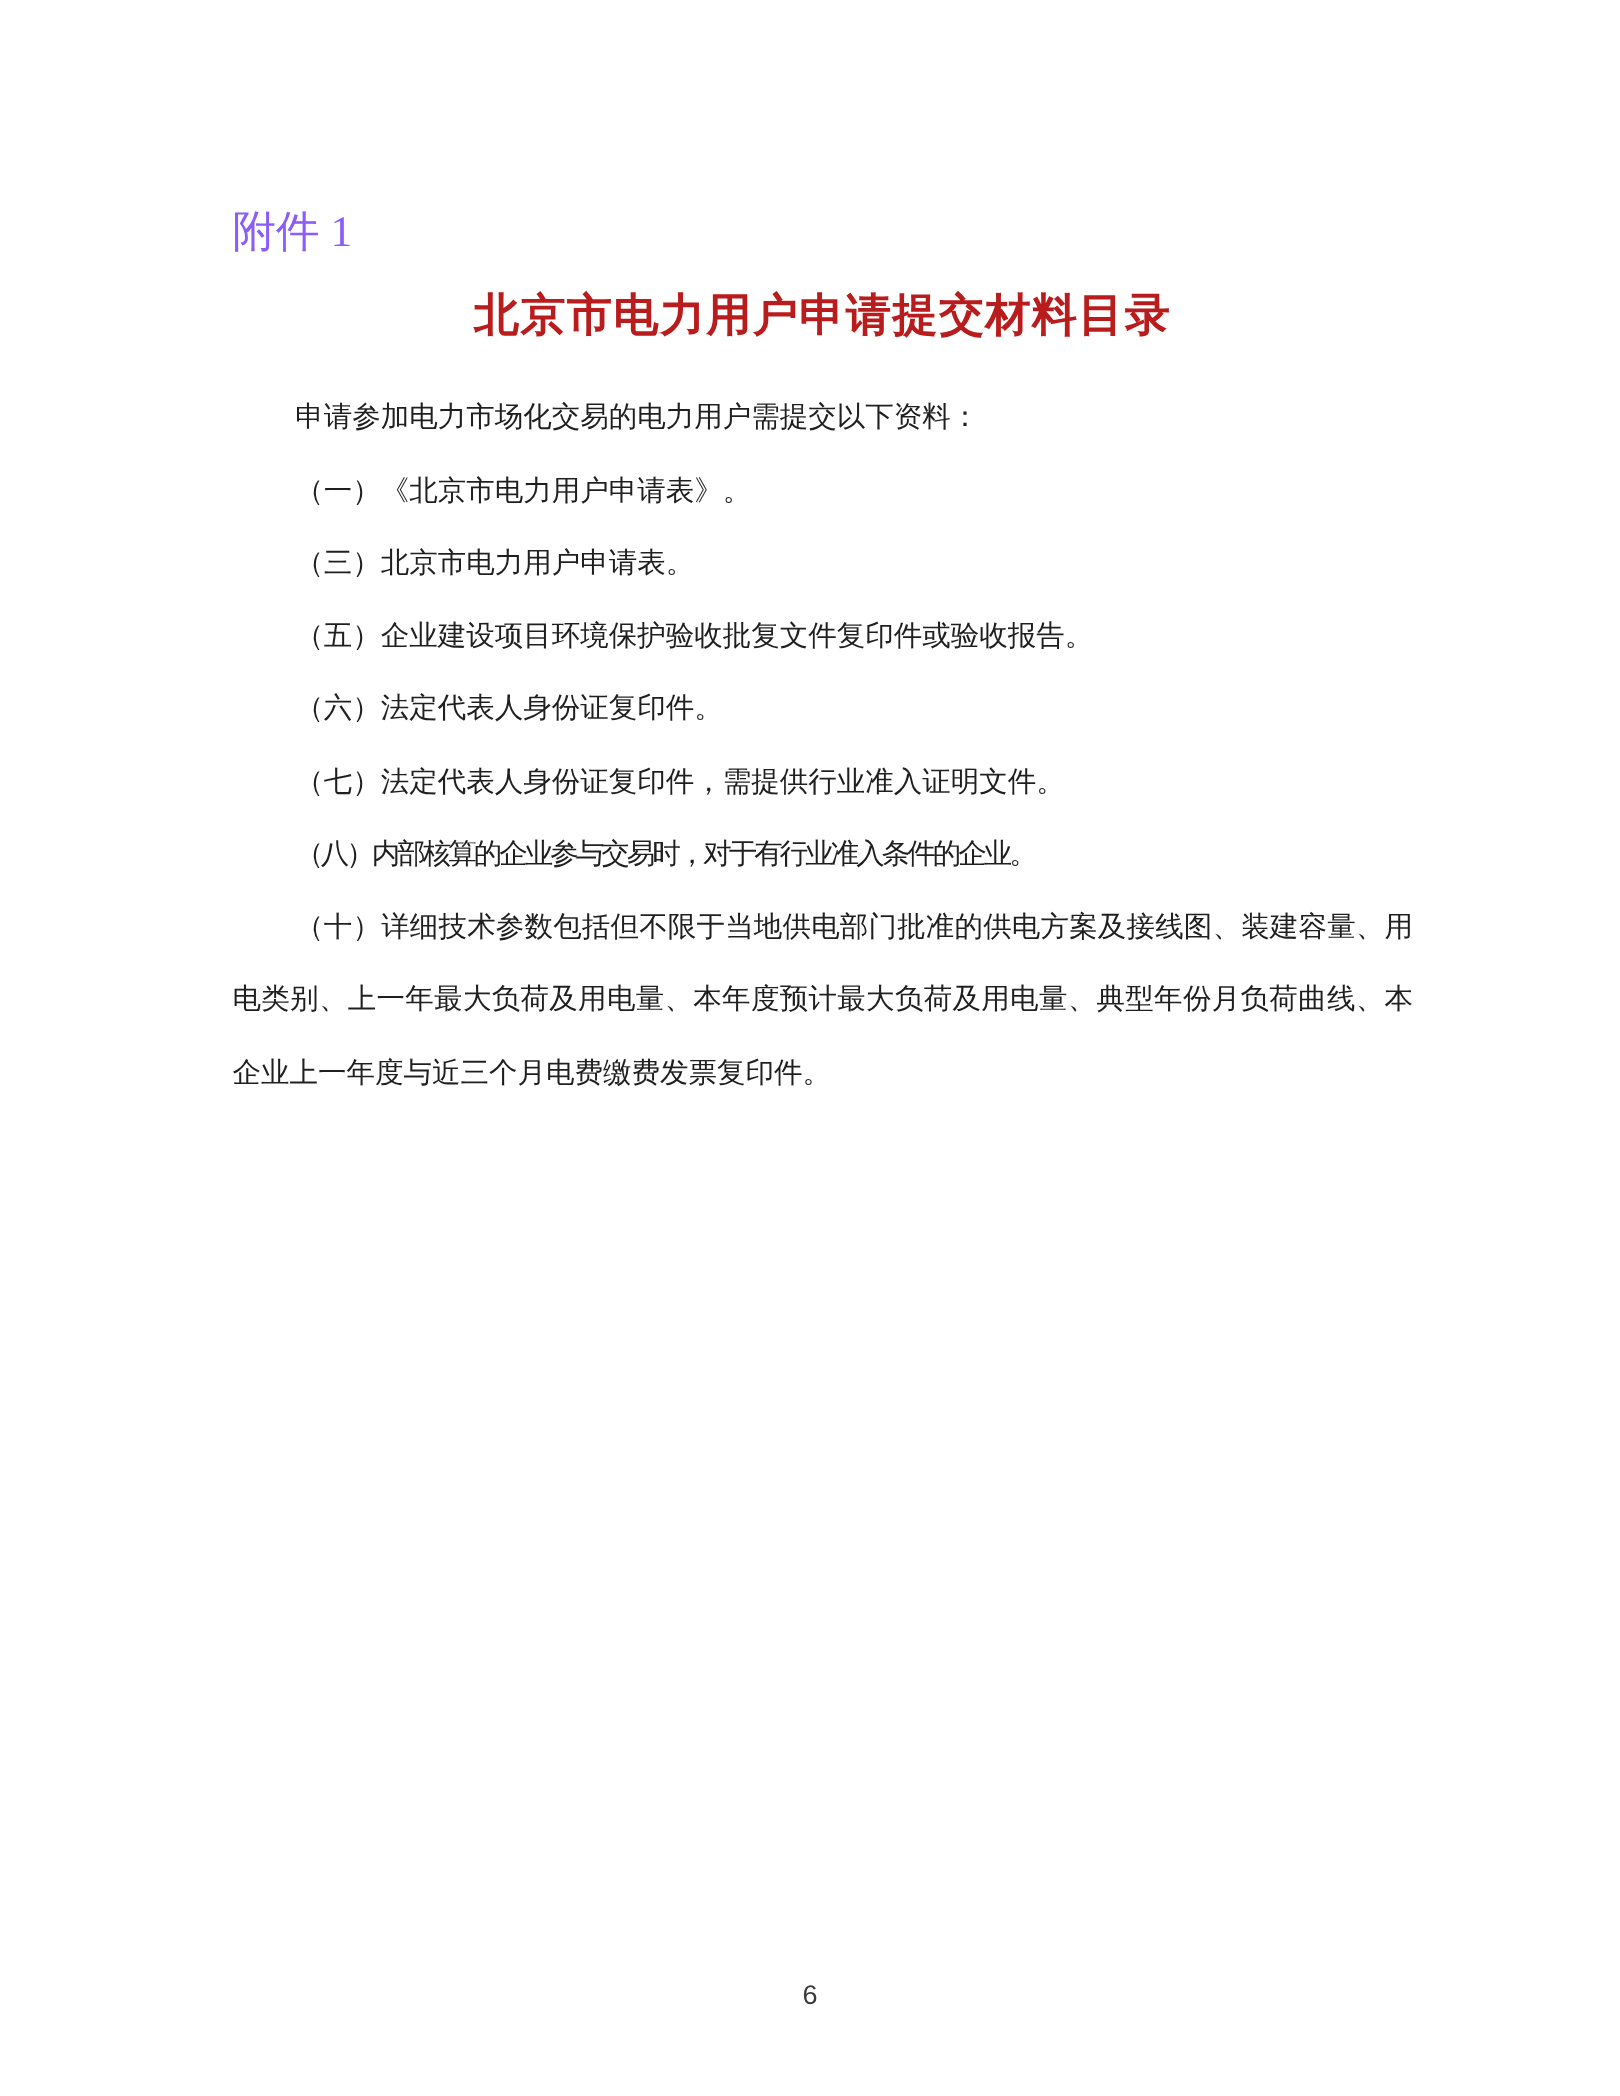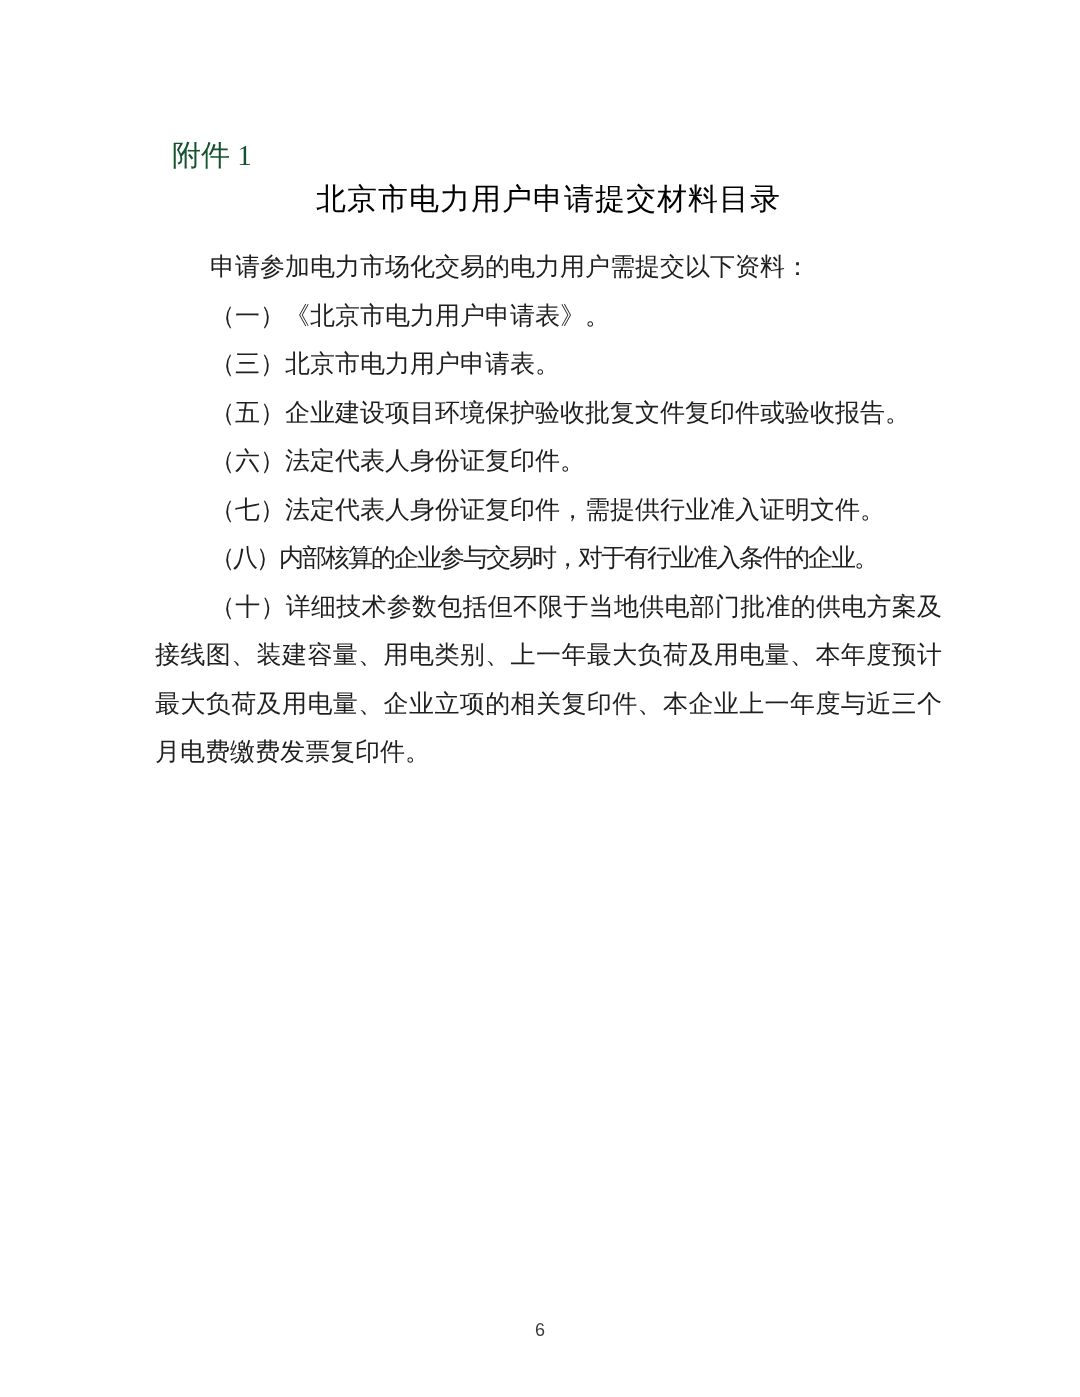--- a/index.html
+++ b/index.html
@@ -14,37 +14,37 @@
     margin: 0 auto;
     background: #ffffff;
     font-family: "Liberation Serif", "DejaVu Serif", serif;
     color: #1f1f1f;
     overflow: hidden;
   }
   .content {
     padding: 0 138px 0 155px;
   }
   .attachment {
-    margin: 136px 0 0 17px;
+    margin: 136px 0 0 0;
     font-size: 29px;
     line-height: 38px;
-    color: #14532d;
+    color: #8b5cf6;
   }
   .doc-title {
-    margin: 0;
+    margin: 12px;
     font-size: 30px;
     line-height: 50px;
     text-align: center;
-    font-weight: normal;
-    color: #000000;
+    font-weight: bold;
+    color: #b91c1c;
     letter-spacing: 1px;
   }
   .para {
     margin: 0;
-    font-size: 25px;
+    font-size: 19px;
     line-height: 48.5px;
     text-indent: 2.2em;
   }
   .intro {
     margin-top: 19px;
   }
   .oneline {
     white-space: nowrap;
   }
   .tight {
@@ -76,17 +76,17 @@
     <h1 class="doc-title">北京市电力用户申请提交材料目录</h1>
 
     <p class="para intro oneline">申请参加电力市场化交易的电力用户需提交以下资料：</p>
 
     <p class="para oneline">（一）《北京市电力用户申请表》。</p>
     <p class="para oneline">（三）北京市电力用户申请表。</p>
     <p class="para oneline">（五）企业建设项目环境保护验收批复文件复印件或验收报告。</p>
     <p class="para oneline">（六）法定代表人身份证复印件。</p>
     <p class="para oneline">（七）法定代表人身份证复印件，需提供行业准入证明文件。</p>
     <p class="para oneline tight">（八）内部核算的企业参与交易时，对于有行业准入条件的企业。</p>
-    <p class="para wrap-justify">（十）详细技术参数包括但不限于当地供电部门批准的供电方案及接线图、装建容量、用电类别、上一年最大负荷及用电量、本年度预计最大负荷及用电量、企业立项的相关复印件、本企业上一年度与近三个月电费缴费发票复印件。</p>
+    <p class="para wrap-justify">（十）详细技术参数包括但不限于当地供电部门批准的供电方案及接线图、装建容量、用电类别、上一年最大负荷及用电量、本年度预计最大负荷及用电量、典型年份月负荷曲线、本企业上一年度与近三个月电费缴费发票复印件。</p>
   </div>
 
   <div class="page-number">6</div>
 </div>
 
 </body></html>

